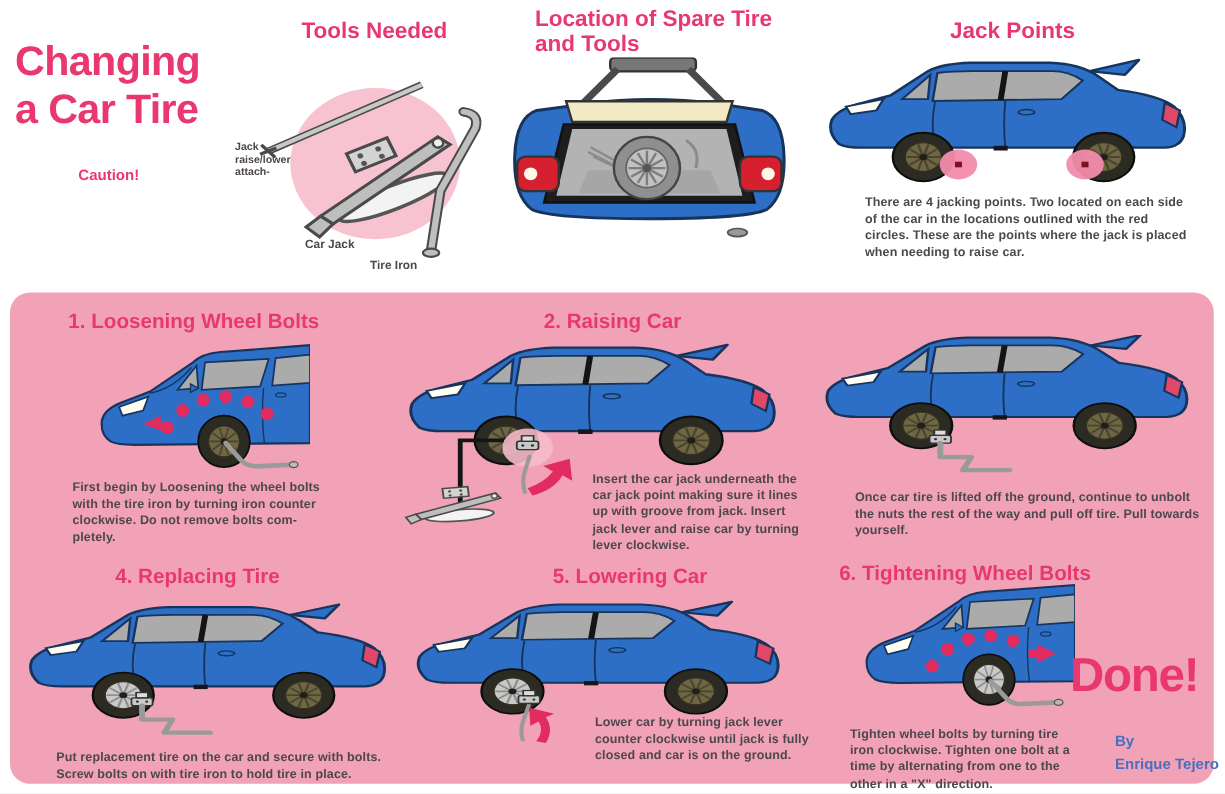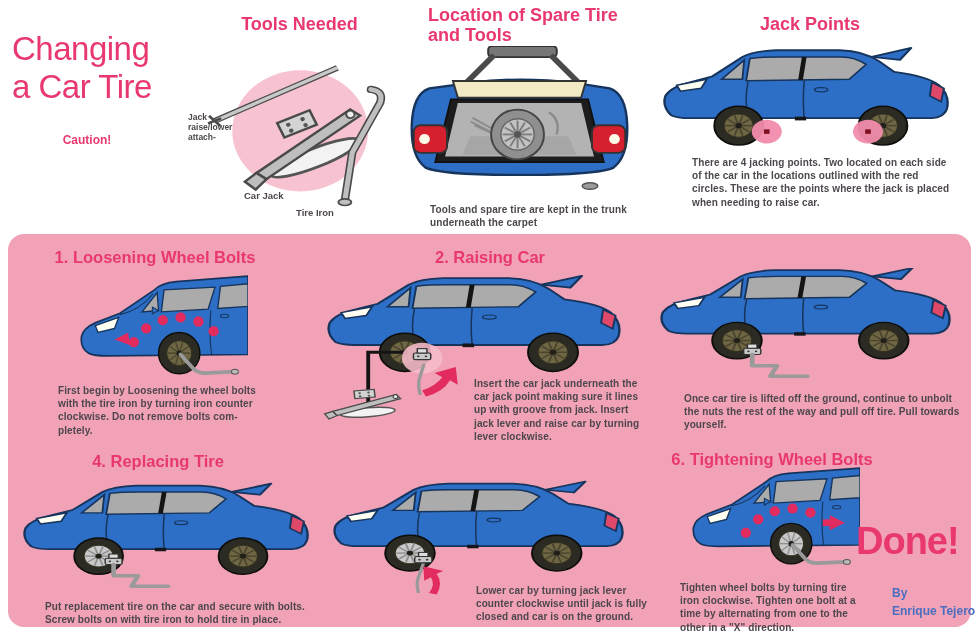--- a/index.html
+++ b/index.html
@@ -2,21 +2,21 @@
 <html style="--accent: #E8386F; --panel: #F1A2B6; --textdark: #4D474D; --authorblue: #4A6FC0;"><head>
 <meta charset="utf-8">
 <style>
   html,body{margin:0;padding:0;background:#e9e9e9;}
   .canvas{
     position:relative;width:980px;height:635px;background:#ffffff;
     font-family:"Liberation Sans", sans-serif;overflow:hidden;margin:0 auto;
   }
   .abs{position:absolute;}
   .main-title{
-    color:var(--accent);font-weight:normal;font-size:33px;line-height:1.16;letter-spacing:-0.5px;
+    color:var(--accent);font-weight:bold;font-size:33px;line-height:1.16;letter-spacing:-0.5px;
   }
   .sec-heading{color:var(--accent);font-weight:bold;font-size:18px;text-align:center;line-height:1.12;}
   .sec-heading.left{text-align:left;}
   .caution-title{color:var(--accent);font-weight:bold;font-size:12px;text-align:center;}
   .caution-text{color:var(--accent);font-weight:bold;font-size:9.5px;line-height:1.35;}
   .body-text{color:var(--textdark);font-weight:bold;font-size:10px;line-height:1.32;letter-spacing:0.1px;}
   .tool-label{color:var(--textdark);font-weight:bold;font-size:9px;line-height:1.15;}
   .panel{
     background:var(--panel);border-radius:16px;
   }
@@ -88,21 +88,20 @@
         <line x1="110.5" y1="108.99038105676658" x2="125.5" y2="83.00961894323342" stroke="#7d7d7d" stroke-width="2"></line>
         <line x1="105.00961894323342" y1="103.5" x2="130.99038105676658" y2="88.5" stroke="#7d7d7d" stroke-width="2"></line>
         <circle cx="118" cy="96" r="3.5" fill="#555"></circle>
         <rect x="12" y="86" width="34" height="30" rx="7" fill="#D6202F" stroke="#333" stroke-width="2"></rect>
         <circle cx="23" cy="101" r="5.5" fill="#FFF9E8"></circle>
         <rect x="194" y="86" width="34" height="30" rx="7" fill="#D6202F" stroke="#333" stroke-width="2"></rect>
         <circle cx="217" cy="101" r="5.5" fill="#FFF9E8"></circle>
         <ellipse cx="192" cy="152" rx="8" ry="3.5" fill="#9a9a9a" stroke="#555" stroke-width="1.5"></ellipse>
       </svg>
     </div>
-  <div class="abs body-text" style="left:430px;top:203px;width:208px;">Tools and spare tire are kept in the trunk underneath the carpet</div>
 
   <div class="abs sec-heading" style="left:735px;top:14px;width:150px;">Jack Points</div>
   <div class="fig" style="left:658px;top:42px;width:300px;height:112px;">
       <svg viewBox="0 0 320 150" preserveAspectRatio="none" xmlns="http://www.w3.org/2000/svg">
         <path d="M 14,98 Q 4,86 8,72 Q 14,60 34,54 L 58,46 L 90,20 Q 102,12 126,11 L 194,11 Q 220,12 236,26 L 252,40 Q 288,46 300,58 Q 312,72 308,90 Q 305,101 292,102 L 34,102 Q 20,102 14,98 Z" fill="#2D6FC6" stroke="#16345C" stroke-width="2.5"></path>
         <polygon points="228,20 270,8 258,24" fill="#2D6FC6" stroke="#16345C" stroke-width="2.5" stroke-linejoin="round"></polygon>
         <polygon points="92,24 68,50 90,50" fill="#ABABAB" stroke="#16345C" stroke-width="2"></polygon>
         <path d="M 98,22 Q 110,20 128,20 L 196,20 Q 210,20 222,30 L 204,50 L 94,52 Z" fill="#ABABAB" stroke="#16345C" stroke-width="2"></path>
         <line x1="156" y1="20" x2="152" y2="51" stroke="#141414" stroke-width="5"></line>
         <polygon points="20,58 52,50 46,62 24,66" fill="#FFFEF2" stroke="#16345C" stroke-width="2"></polygon>
@@ -317,20 +316,21 @@
           <rect x="-9" y="-3" width="18" height="9" rx="2" fill="#C9C9C9" stroke="#333" stroke-width="1.5"></rect>
           <rect x="-5" y="-9" width="10" height="6" fill="#DDDDDD" stroke="#333" stroke-width="1.5"></rect>
           <circle cx="-4" cy="1.5" r="1.3" fill="#333"></circle>
           <circle cx="4" cy="1.5" r="1.3" fill="#333"></circle>
         </g>
         <polyline points="102,124 102,140 128,140 121,155 160,155" fill="none" stroke="#9a9a9a" stroke-width="5" stroke-linecap="round" stroke-linejoin="round"></polyline>
       </svg>
     </div>
   <div class="abs body-text" style="left:45px;top:600px;width:265px;">Put replacement tire on the car and secure with bolts. Screw bolts on with tire iron to hold tire in place.</div>
 
+  <div class="abs step-title" style="left:394px;top:452px;width:220px;">5. Lowering Car</div>
   <div class="fig" style="left:328px;top:476px;width:305px;height:148px;">
       <svg viewBox="0 0 320 215" preserveAspectRatio="none" xmlns="http://www.w3.org/2000/svg">
         <path d="M 14,98 Q 4,86 8,72 Q 14,60 34,54 L 58,46 L 90,20 Q 102,12 126,11 L 194,11 Q 220,12 236,26 L 252,40 Q 288,46 300,58 Q 312,72 308,90 Q 305,101 292,102 L 34,102 Q 20,102 14,98 Z" fill="#2D6FC6" stroke="#16345C" stroke-width="2.5"></path>
         <polygon points="228,20 270,8 258,24" fill="#2D6FC6" stroke="#16345C" stroke-width="2.5" stroke-linejoin="round"></polygon>
         <polygon points="92,24 68,50 90,50" fill="#ABABAB" stroke="#16345C" stroke-width="2"></polygon>
         <path d="M 98,22 Q 110,20 128,20 L 196,20 Q 210,20 222,30 L 204,50 L 94,52 Z" fill="#ABABAB" stroke="#16345C" stroke-width="2"></path>
         <line x1="156" y1="20" x2="152" y2="51" stroke="#141414" stroke-width="5"></line>
         <polygon points="20,58 52,50 46,62 24,66" fill="#FFFEF2" stroke="#16345C" stroke-width="2"></polygon>
         <polygon points="292,54 305,62 302,80 290,72" fill="#E0486A" stroke="#16345C" stroke-width="2"></polygon>
         <path d="M 96,53 Q 92,78 96,102 M 156,52 Q 154,78 156,102" fill="none" stroke="#16345C" stroke-width="1.6"></path>
@@ -359,21 +359,21 @@
         <g transform="translate(100,120)">
           <rect x="-9" y="-3" width="18" height="9" rx="2" fill="#C9C9C9" stroke="#333" stroke-width="1.5"></rect>
           <rect x="-5" y="-9" width="10" height="6" fill="#DDDDDD" stroke="#333" stroke-width="1.5"></rect>
           <circle cx="-4" cy="1.5" r="1.3" fill="#333"></circle>
           <circle cx="4" cy="1.5" r="1.3" fill="#333"></circle>
         </g>
         <path d="M 100,127 C 96,145 91,152 95,170" fill="none" stroke="#9a9a9a" stroke-width="3.5"></path>
         <path d="M 114,172 Q 121,156 114,142 L 121,138 L 100,131 L 101,152 L 108,147 Q 113,158 106,170 Z" fill="#E22B5E"></path>
       </svg>
     </div>
-  <div class="abs body-text" style="left:476px;top:584px;width:174px;">Lower car by turning jack lever counter clockwise until jack is fully closed and car is on the ground.</div>
+  <div class="abs body-text" style="left:476px;top:572px;width:174px;">Lower car by turning jack lever counter clockwise until jack is fully closed and car is on the ground.</div>
 
   <div class="abs step-title" style="left:662px;top:450px;width:220px;">6. Tightening Wheel Bolts</div>
   <div class="fig" style="left:688px;top:464px;width:172px;height:108px;">
       <svg viewBox="0 0 250 160" preserveAspectRatio="none" xmlns="http://www.w3.org/2000/svg">
         <path d="M 18,118 Q 6,110 8,94 Q 10,82 28,74 L 64,60 L 114,26 Q 124,16 146,14 L 250,6 L 250,120 L 46,122 Q 26,122 18,118 Z" fill="#2D6FC6" stroke="#16345C" stroke-width="2.5"></path>
         <polygon points="118,30 96,58 120,56" fill="#ABABAB" stroke="#16345C" stroke-width="2"></polygon>
         <polygon points="128,26 124,58 192,54 202,22" fill="#ABABAB" stroke="#16345C" stroke-width="2"></polygon>
         <polygon points="210,21 206,53 250,50 250,17" fill="#ABABAB" stroke="#16345C" stroke-width="2"></polygon>
         <polygon points="28,78 62,66 56,82 32,88" fill="#FFFEF2" stroke="#16345C" stroke-width="2"></polygon>
         <path d="M 64,62 Q 92,56 112,32" fill="none" stroke="#16345C" stroke-width="1.5"></path>

